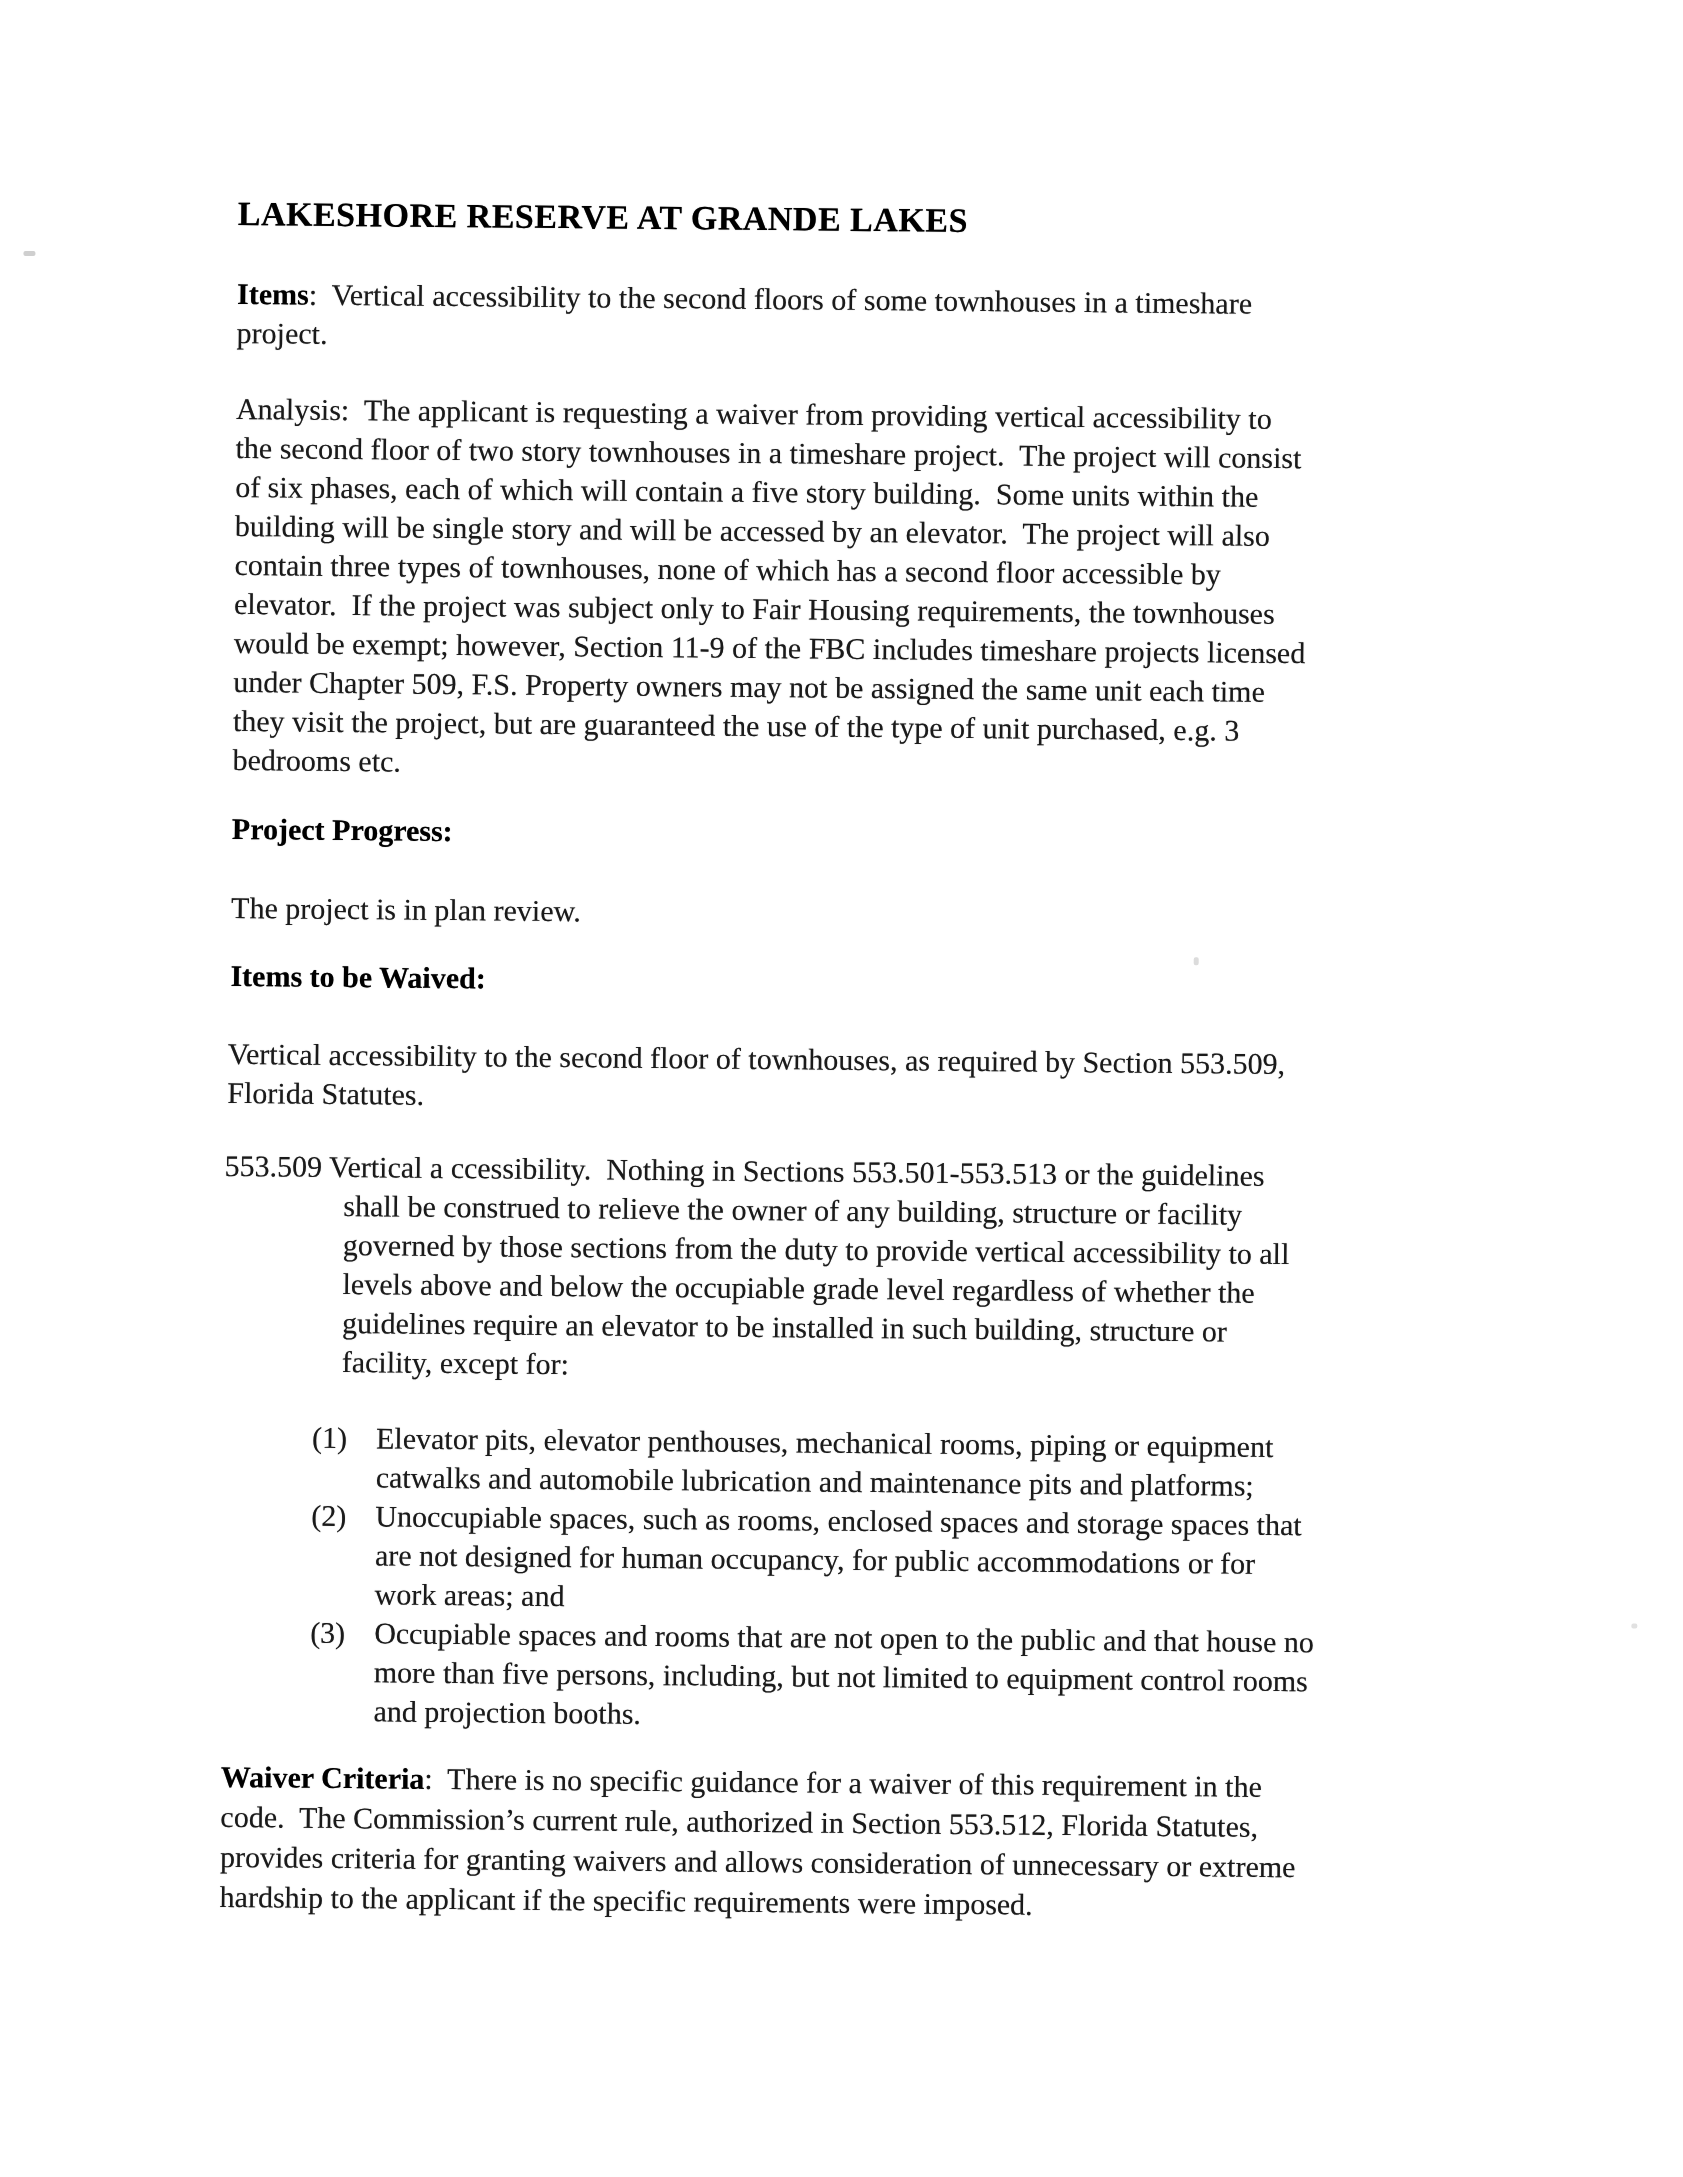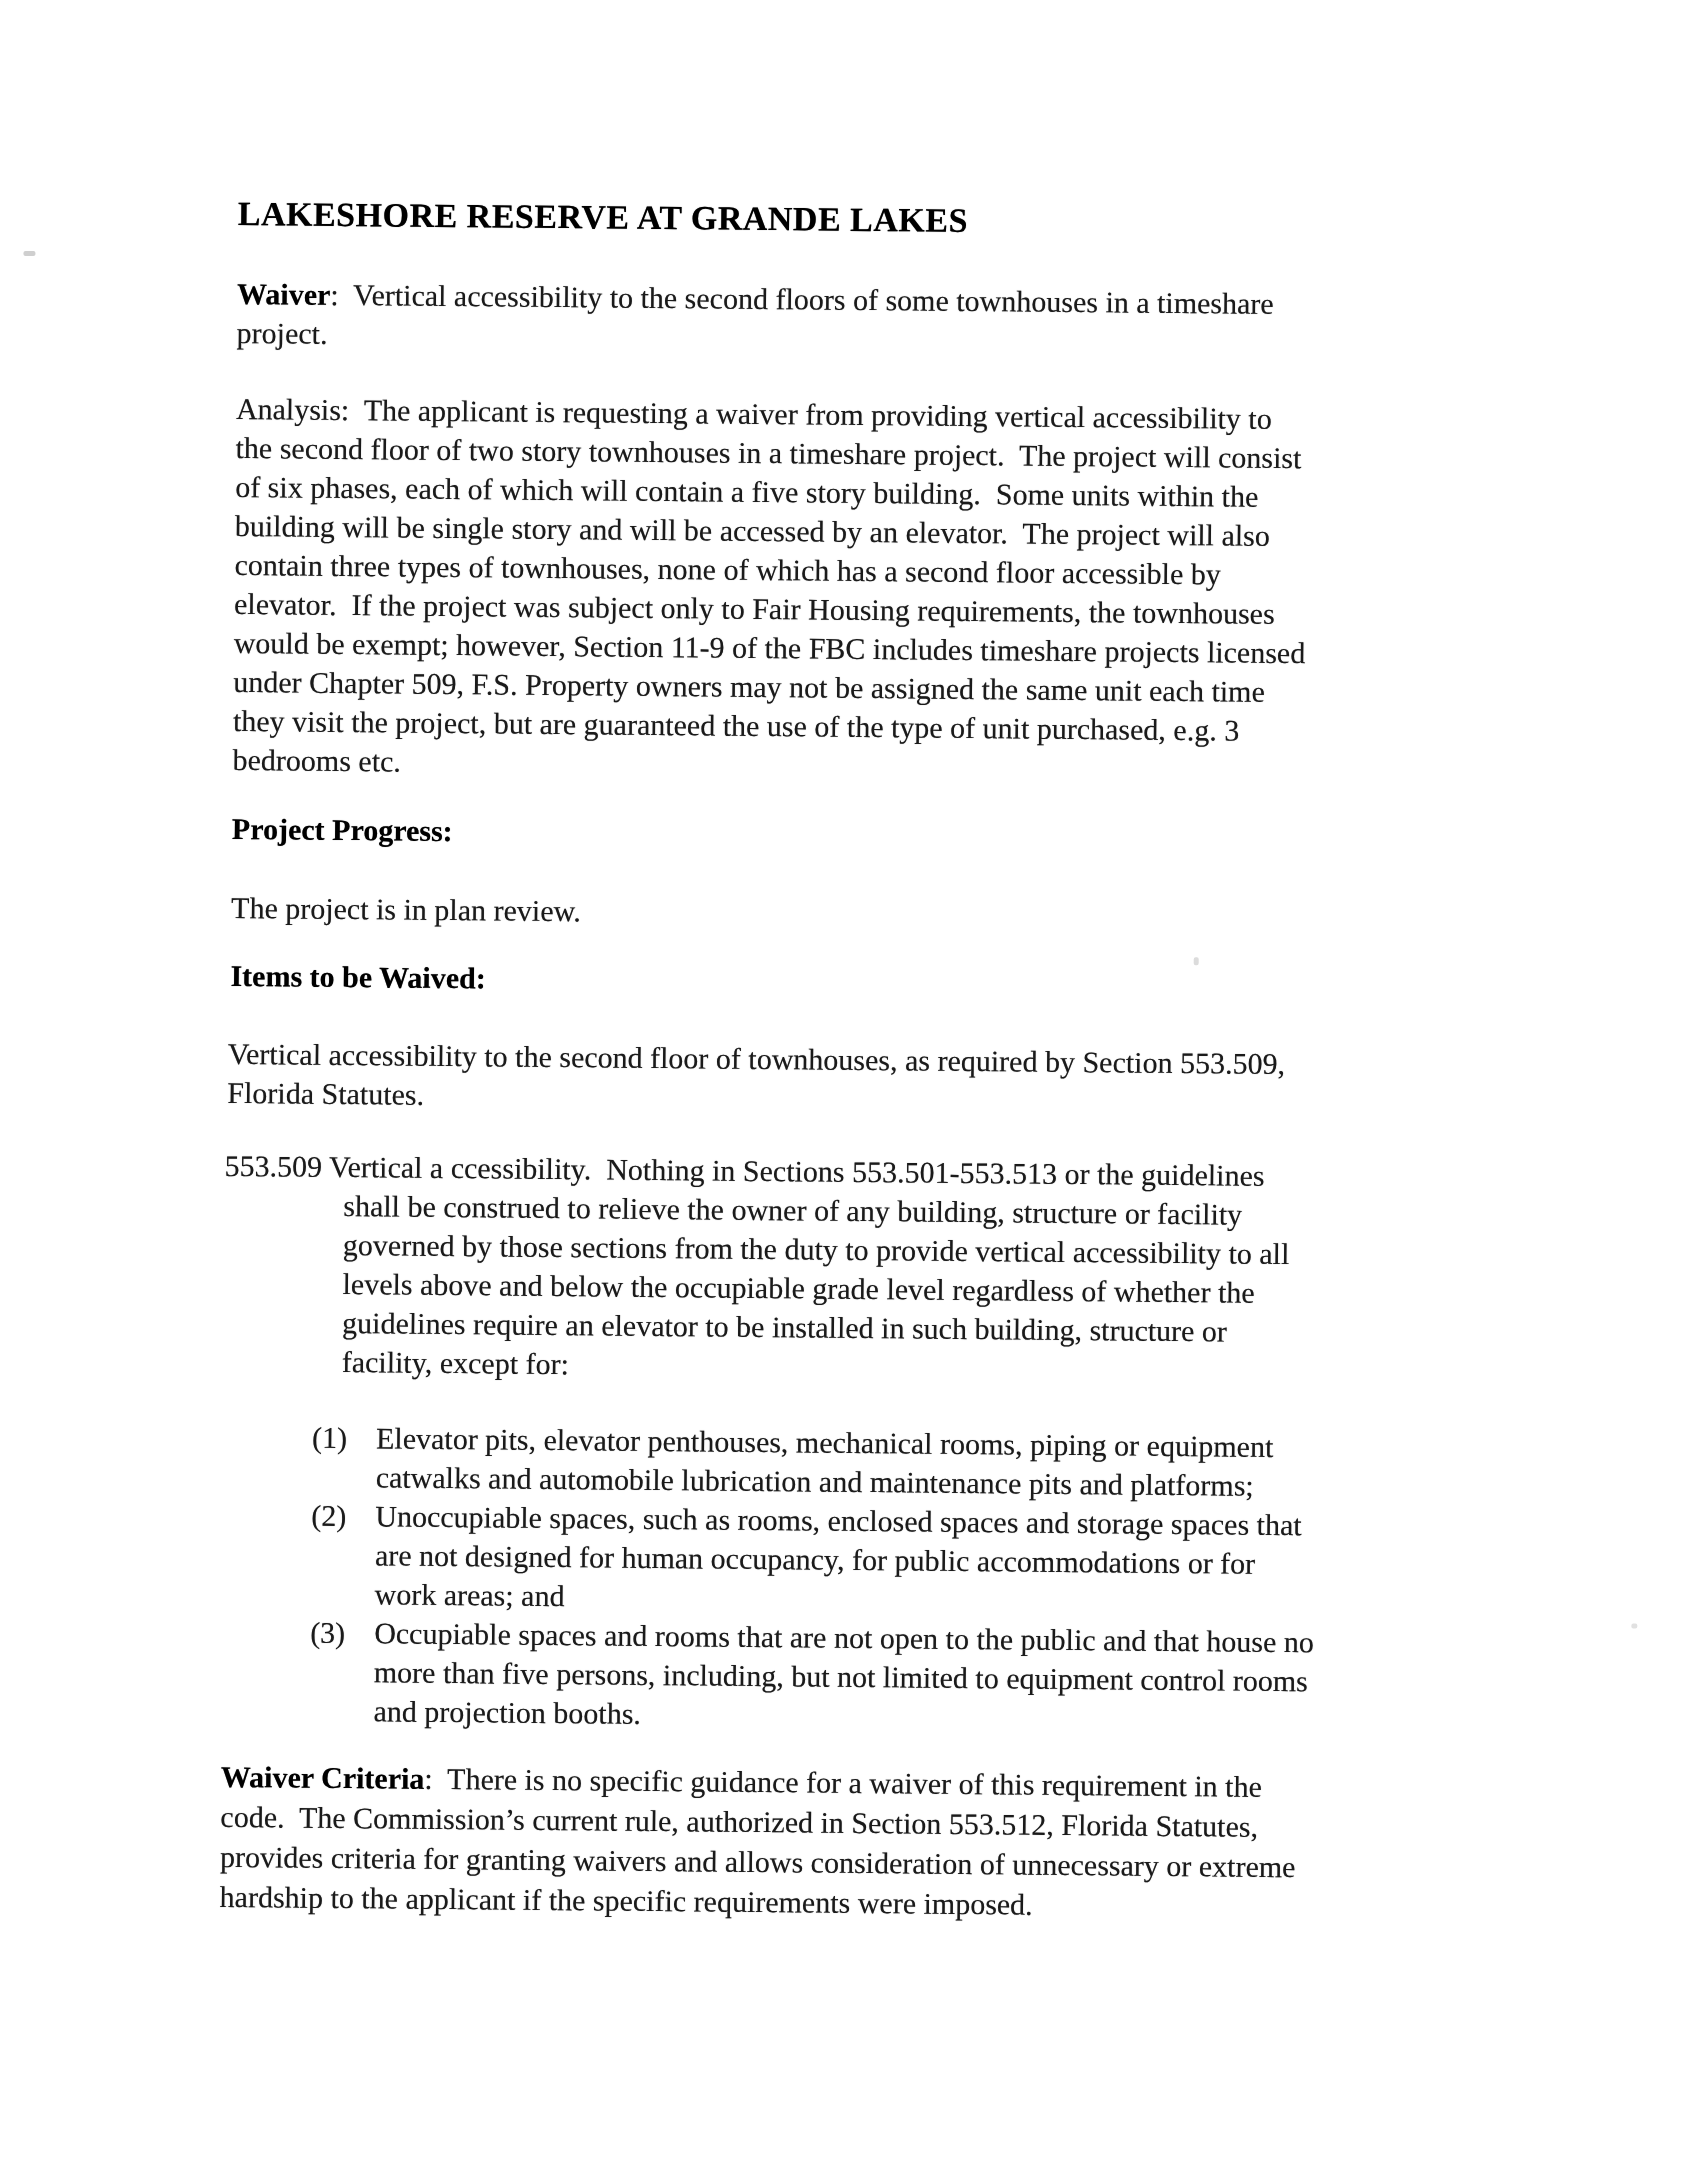--- a/index.html
+++ b/index.html
@@ -42,21 +42,21 @@
   .speck-3 { left: 1645px; top: 1610px; width: 6px; height: 5px; opacity: 0.35; }
 </style>
 </head>
 <body>
 
 <div class="page-rotate">
 
   <div class="block title" style="left:238px; top:195px;">LAKESHORE RESERVE AT GRANDE LAKES</div>
 
   <div class="block para" style="left:238px; top:274px;">
-    <div class="ln"><span class="bold">Waiver</span><span>:  Vertical accessibility to the second floors of some townhouses in a timeshare</span></div>
+    <div class="ln"><span class="bold">Items</span><span>:  Vertical accessibility to the second floors of some townhouses in a timeshare</span></div>
     <div class="ln">project.</div>
   </div>
 
   <div class="block para" style="left:238px; top:389px;">
     <div class="ln">Analysis:  The applicant is requesting a waiver from providing vertical accessibility to</div>
     <div class="ln">the second floor of two story townhouses in a timeshare project.  The project will consist</div>
     <div class="ln">of six phases, each of which will contain a five story building.  Some units within the</div>
     <div class="ln">building will be single story and will be accessed by an elevator.  The project will also</div>
     <div class="ln">contain three types of townhouses, none of which has a second floor accessible by</div>
     <div class="ln">elevator.  If the project was subject only to Fair Housing requirements, the townhouses</div>

